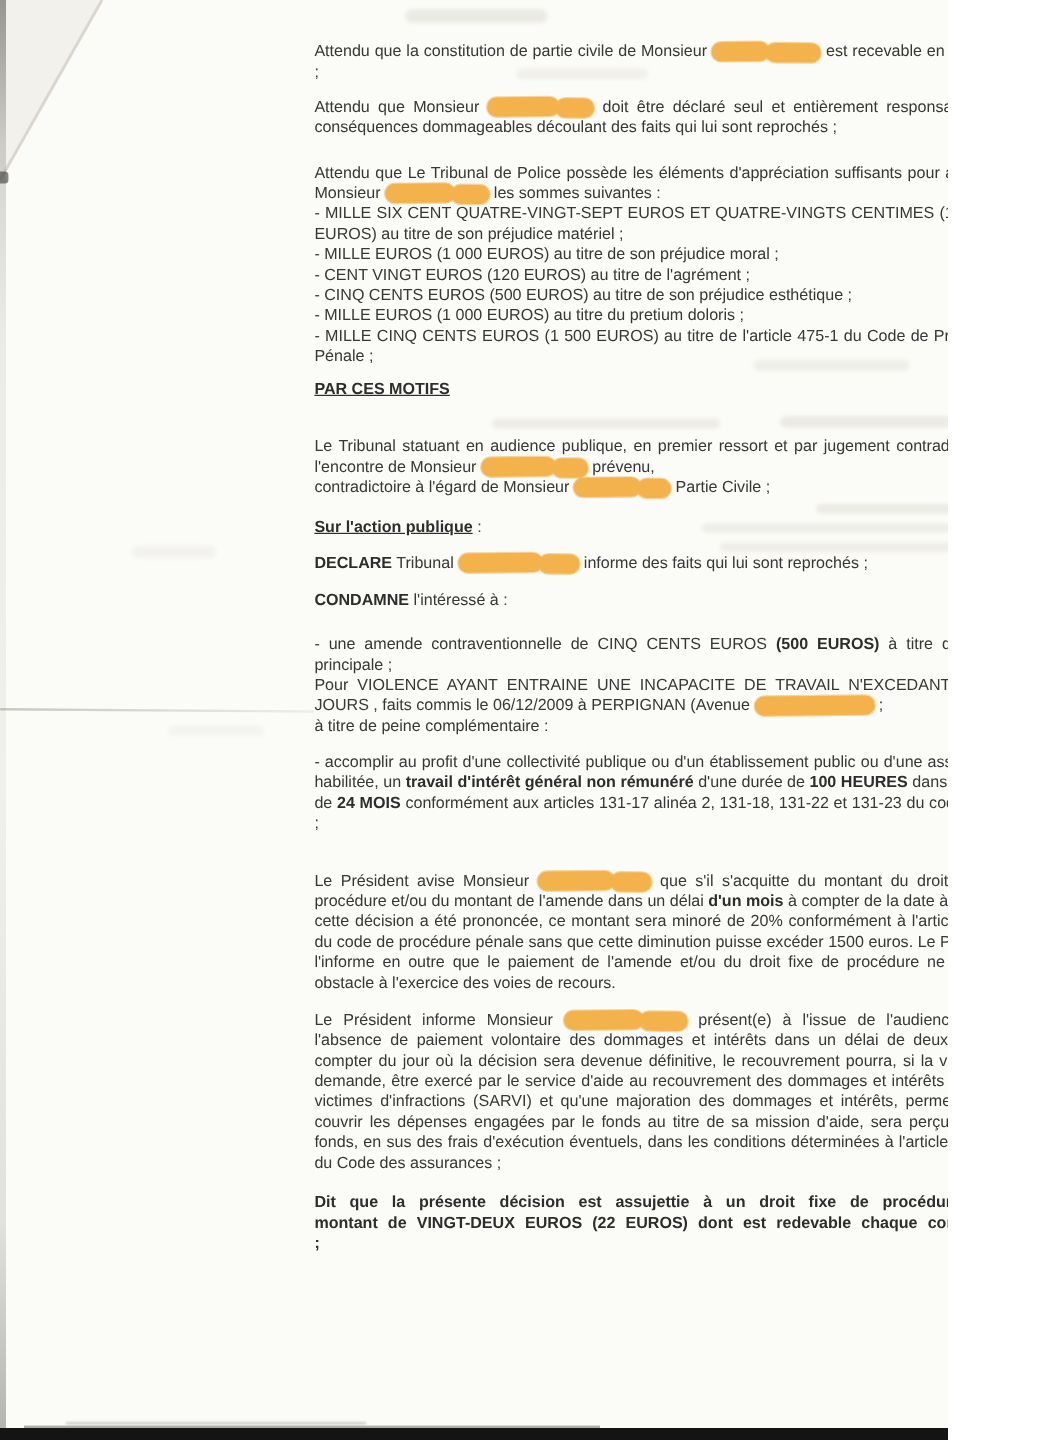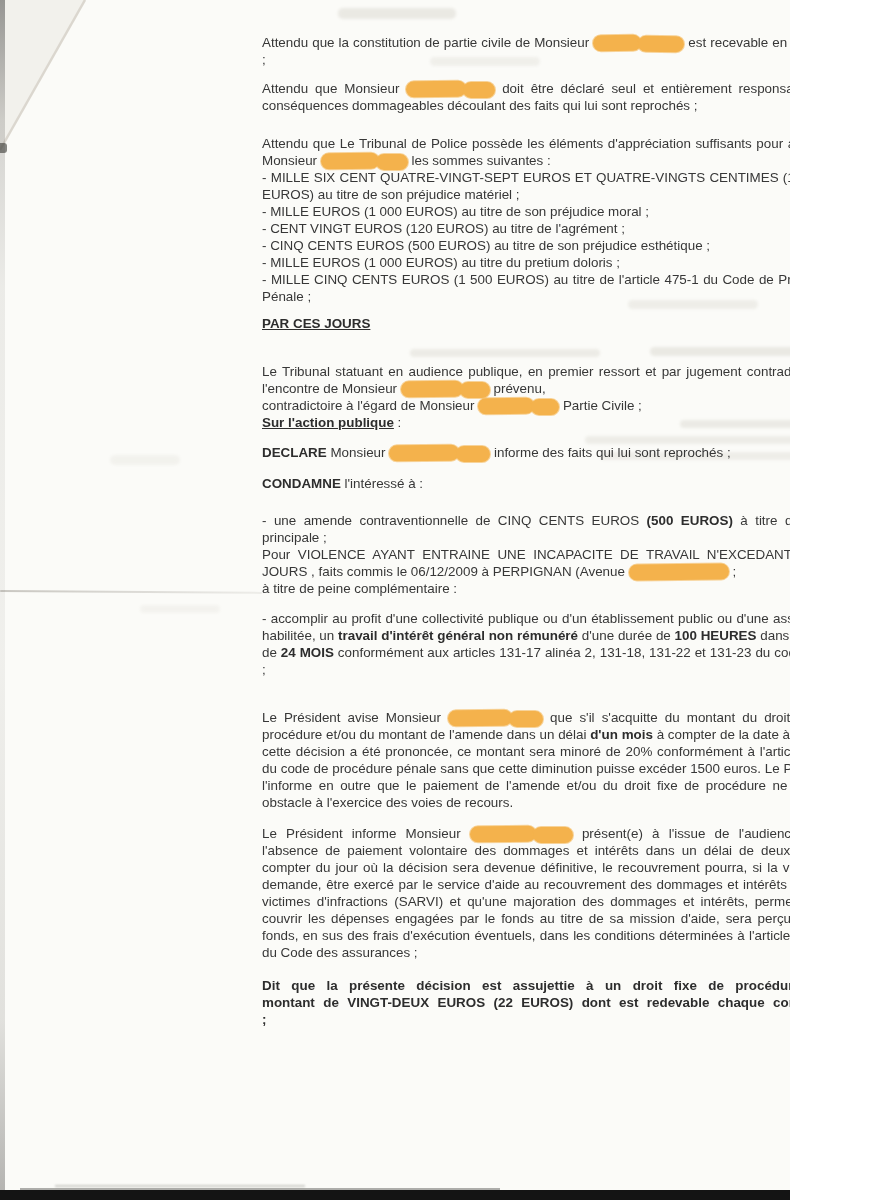--- a/index.html
+++ b/index.html
@@ -81,24 +81,24 @@
   <div class="ghost" style="left:680px;top:420px;width:150px;height:8px;opacity:.15"></div>
   <div class="ghost" style="left:585px;top:436px;width:230px;height:8px;opacity:.13"></div>
   <div class="ghost" style="left:600px;top:452px;width:200px;height:8px;opacity:.12"></div>
   <div class="ghost" style="left:110px;top:455px;width:70px;height:10px;opacity:.08"></div>
   <div class="ghost" style="left:140px;top:605px;width:80px;height:8px;opacity:.07"></div>
 
   <div class="doc-text">
       <p class="para" style="margin-top: 0px;"><span>Attendu que la constitution de partie civile de Monsieur </span><span class="redaction" style="width: 48px; background: rgb(244, 178, 76);"></span><span class="redaction" style="width: 46px; background: rgb(244, 178, 76);"></span><span> est recevable en la forme ;</span></p>
       <p class="para" style="margin-top: 12px;"><span>Attendu que Monsieur </span><span class="redaction" style="width: 60px; background: rgb(244, 178, 76);"></span><span class="redaction" style="width: 32px; background: rgb(244, 178, 76);"></span><span> doit être déclaré seul et entièrement responsable des conséquences dommageables découlant des faits qui lui sont reprochés ;</span></p>
       <p class="para" style="margin-top: 21px;"><span>Attendu que Le Tribunal de Police possède les éléments d'appréciation suffisants pour allouer à Monsieur </span><span class="redaction" style="width: 58px; background: rgb(244, 178, 76);"></span><span class="redaction" style="width: 32px; background: rgb(244, 178, 76);"></span><span> les sommes suivantes :</span><br><span>- MILLE SIX CENT QUATRE-VINGT-SEPT EUROS ET QUATRE-VINGTS CENTIMES (1 687,80 EUROS) au titre de son préjudice matériel ;</span><br><span>- MILLE EUROS (1 000 EUROS) au titre de son préjudice moral ;</span><br><span>- CENT VINGT EUROS (120 EUROS) au titre de l'agrément ;</span><br><span>- CINQ CENTS EUROS (500 EUROS) au titre de son préjudice esthétique ;</span><br><span>- MILLE EUROS (1 000 EUROS) au titre du pretium doloris ;</span><br><span>- MILLE CINQ CENTS EUROS (1 500 EUROS) au titre de l'article 475-1 du Code de Procédure Pénale ;</span></p>
-      <p class="para" style="margin-top: 10px;"><span class="bold underline">PAR CES JOURS</span></p>
+      <p class="para" style="margin-top: 10px;"><span class="bold underline">PAR CES MOTIFS</span></p>
       <p class="para" style="margin-top: 31px;"><span>Le Tribunal statuant en audience publique, en premier ressort et par jugement contradictoire à l'encontre de Monsieur </span><span class="redaction" style="width: 62px; background: rgb(244, 178, 76);"></span><span class="redaction" style="width: 30px; background: rgb(244, 178, 76);"></span><span> prévenu,</span><br><span>contradictoire à l'égard de Monsieur </span><span class="redaction" style="width: 56px; background: rgb(244, 178, 76);"></span><span class="redaction" style="width: 28px; background: rgb(244, 178, 76);"></span><span> Partie Civile ;</span></p>
-      <p class="para" style=""><span class="bold underline">Sur l'action publique</span><span> :</span></p>
-      <p class="para" style="margin-top: 13px;"><span class="bold">DECLARE</span><span> Monsieur </span><span class="redaction" style="width: 70px; background: rgb(244, 178, 76);"></span><span class="redaction" style="width: 34px; background: rgb(244, 178, 76);"></span><span> informe des faits qui lui sont reprochés ;</span></p>
+      <p class="para" style="margin-top: 16px;"><span class="bold underline">Sur l'action publique</span><span> :</span></p>
+      <p class="para" style="margin-top: 13px;"><span class="bold">DECLARE</span><span> Tribunal </span><span class="redaction" style="width: 70px; background: rgb(244, 178, 76);"></span><span class="redaction" style="width: 34px; background: rgb(244, 178, 76);"></span><span> informe des faits qui lui sont reprochés ;</span></p>
       <p class="para" style="margin-top: 14px;"><span class="bold">CONDAMNE</span><span> l'intéressé à :</span></p>
       <p class="para" style="margin-top: 20px;"><span>- une amende contraventionnelle de CINQ CENTS EUROS </span><span class="bold">(500 EUROS)</span><span> à titre de peine principale ;</span><br><span>Pour VIOLENCE AYANT ENTRAINE UNE INCAPACITE DE TRAVAIL N'EXCEDANT PAS 8 JOURS , faits commis le 06/12/2009 à PERPIGNAN (Avenue </span><span class="redaction" style="width: 100px; background: rgb(244, 178, 76);"></span><span> ;</span><br><span>à titre de peine complémentaire :</span></p>
       <p class="para" style="margin-top: 13px;"><span>- accomplir au profit d'une collectivité publique ou d'un établissement public ou d'une association habilitée, un </span><span class="bold">travail d'intérêt général non rémunéré</span><span> d'une durée de </span><span class="bold">100 HEURES</span><span> dans un délai de </span><span class="bold">24 MOIS</span><span> conformément aux articles 131-17 alinéa 2, 131-18, 131-22 et 131-23 du code pénal ;</span></p>
       <p class="para" style="margin-top: 31px;"><span>Le Président avise Monsieur </span><span class="redaction" style="width: 64px; background: rgb(244, 178, 76);"></span><span class="redaction" style="width: 34px; background: rgb(244, 178, 76);"></span><span> que s'il s'acquitte du montant du droit fixe de procédure et/ou du montant de l'amende dans un délai </span><span class="bold">d'un mois</span><span> à compter de la date à laquelle cette décision a été prononcée, ce montant sera minoré de 20% conformément à l'article 707-3 du code de procédure pénale sans que cette diminution puisse excéder 1500 euros. Le Président l'informe en outre que le paiement de l'amende et/ou du droit fixe de procédure ne fait pas obstacle à l'exercice des voies de recours.</span></p>
       <p class="para" style="margin-top: 14px;"><span>Le Président informe Monsieur </span><span class="redaction" style="width: 66px; background: rgb(244, 178, 76);"></span><span class="redaction" style="width: 40px; background: rgb(244, 178, 76);"></span><span> présent(e) à l'issue de l'audience qu'en l'absence de paiement volontaire des dommages et intérêts dans un délai de deux mois à compter du jour où la décision sera devenue définitive, le recouvrement pourra, si la victime le demande, être exercé par le service d'aide au recouvrement des dommages et intérêts pour les victimes d'infractions (SARVI) et qu'une majoration des dommages et intérêts, permettant de couvrir les dépenses engagées par le fonds au titre de sa mission d'aide, sera perçue par le fonds, en sus des frais d'exécution éventuels, dans les conditions déterminées à l'article L.422-9 du Code des assurances ;</span></p>
       <p class="para wide" style="margin-top: 16px;"><span class="bold">Dit que la présente décision est assujettie à un droit fixe de procédure d'un montant de VINGT-DEUX EUROS (22 EUROS) dont est redevable chaque condamné ;</span></p>
     </div>
 
   <div class="page-num">3 / 4</div>
 

